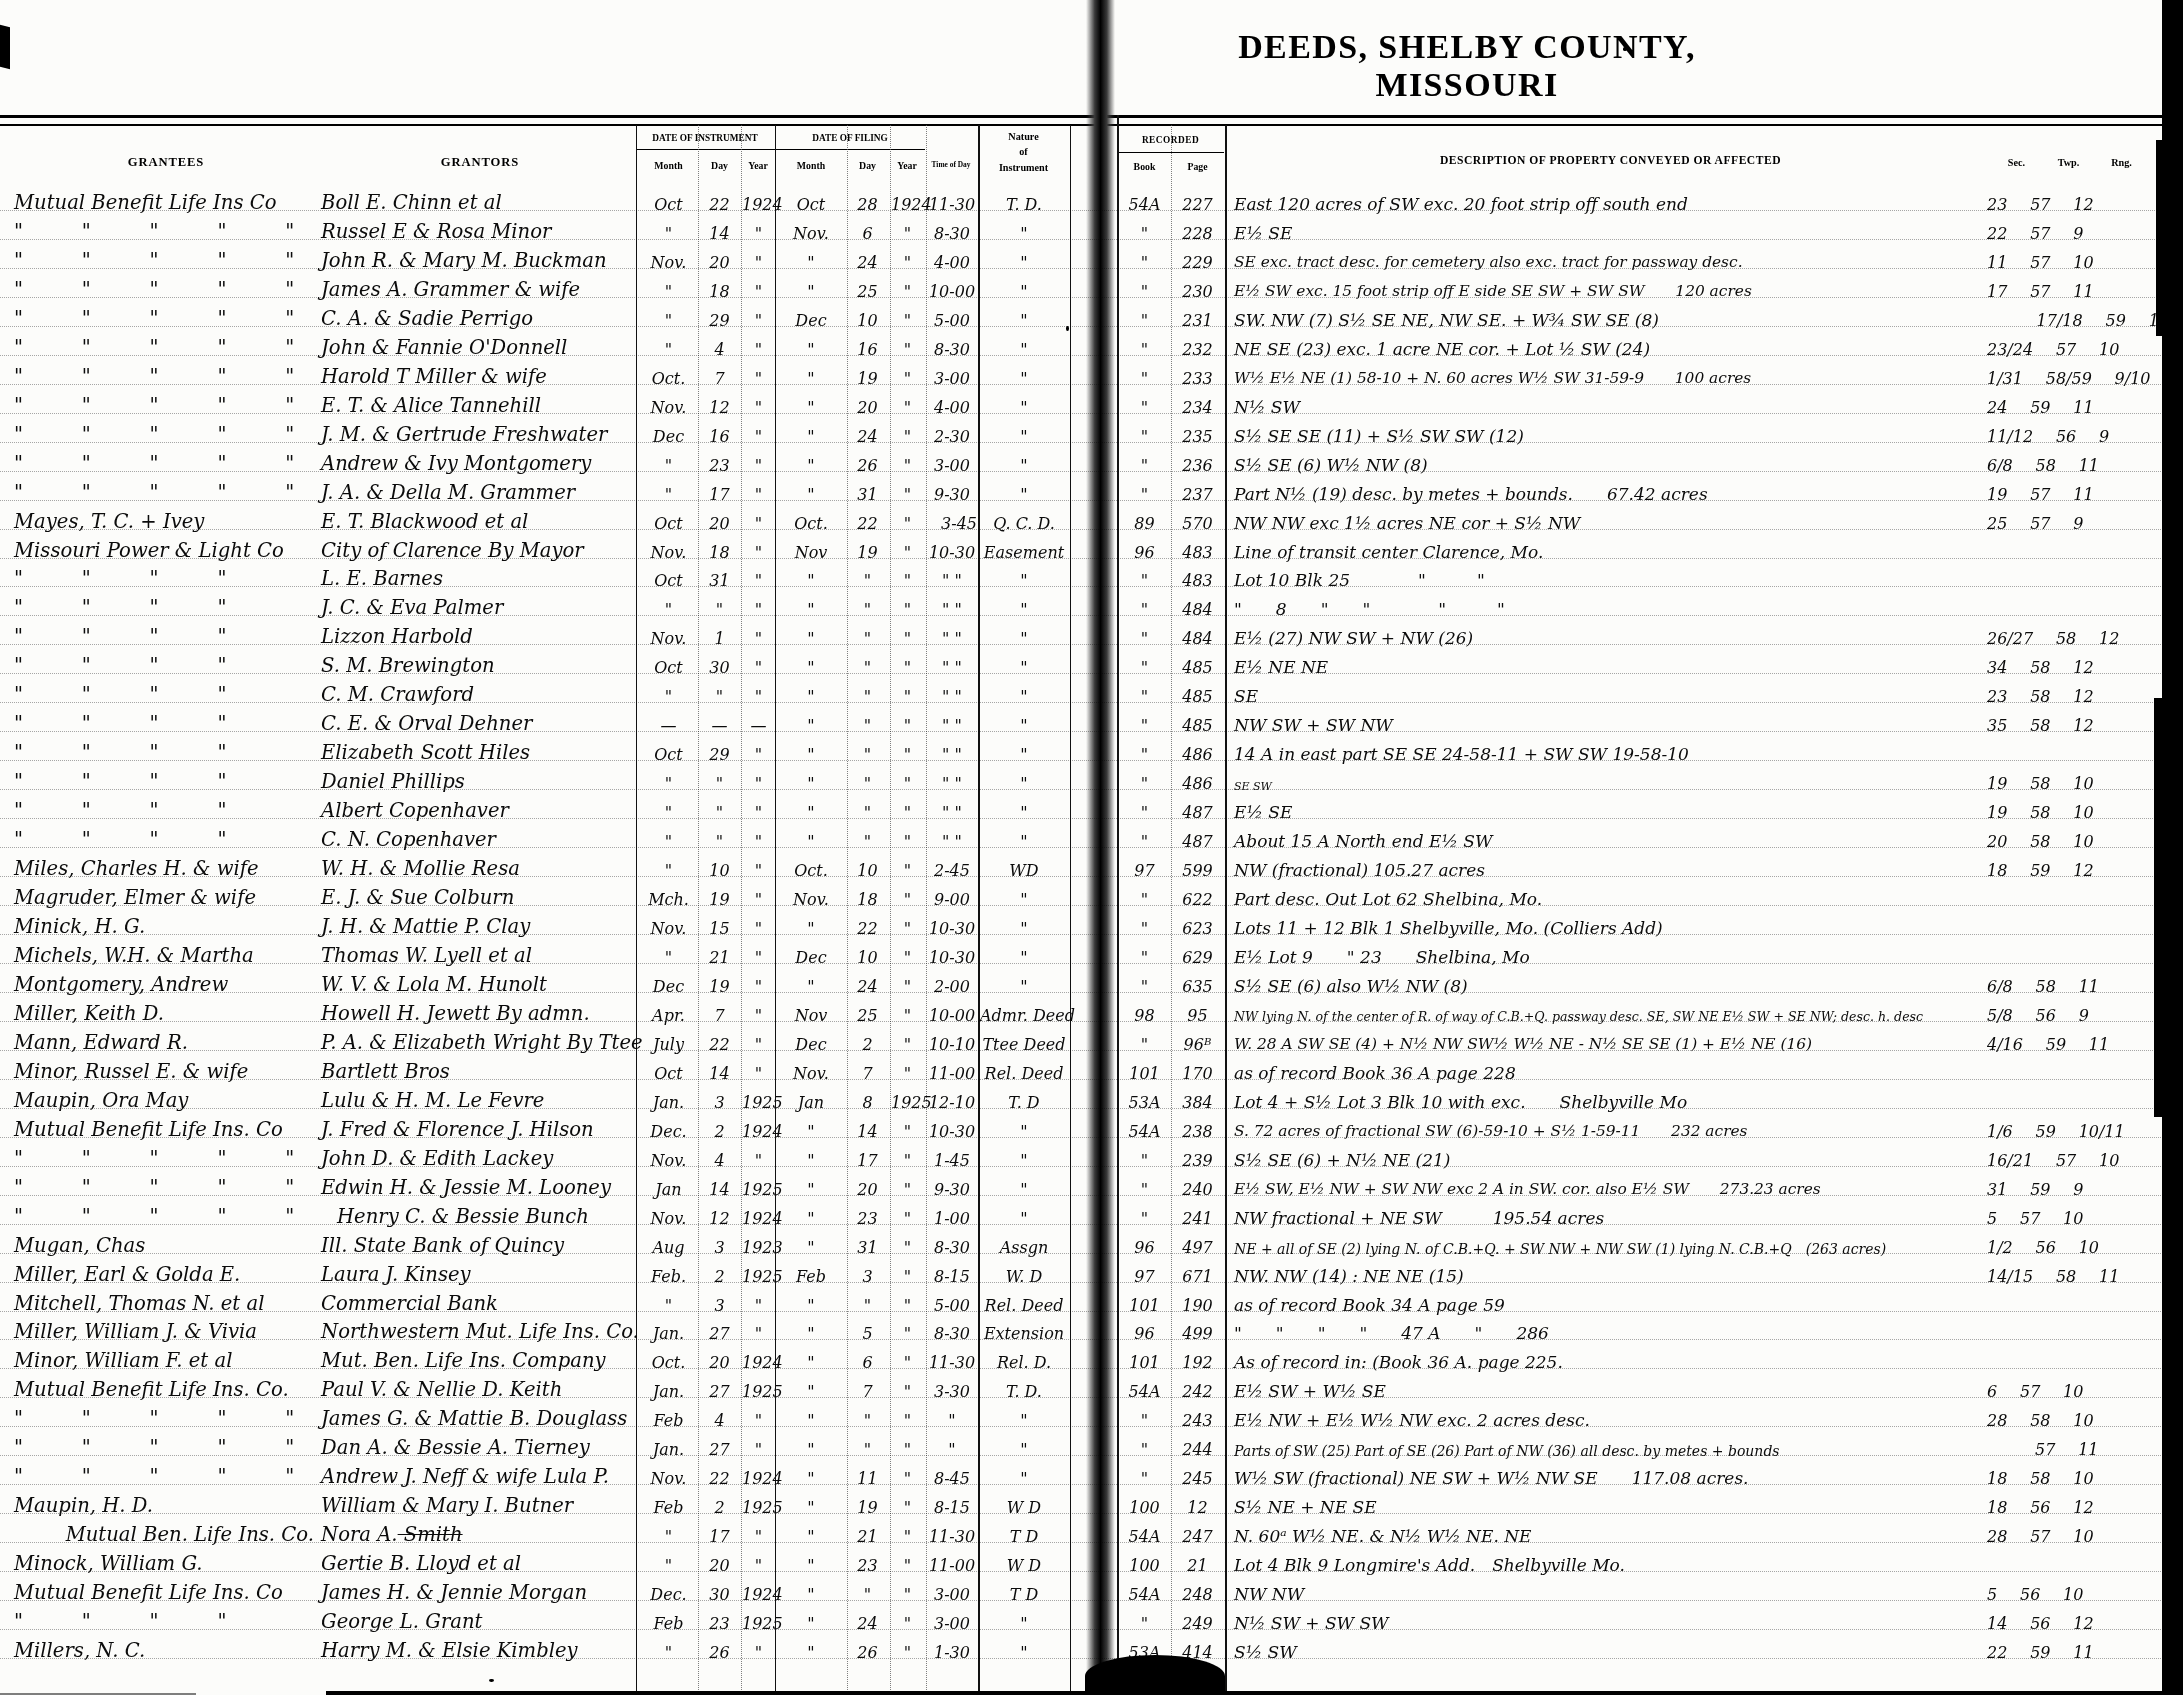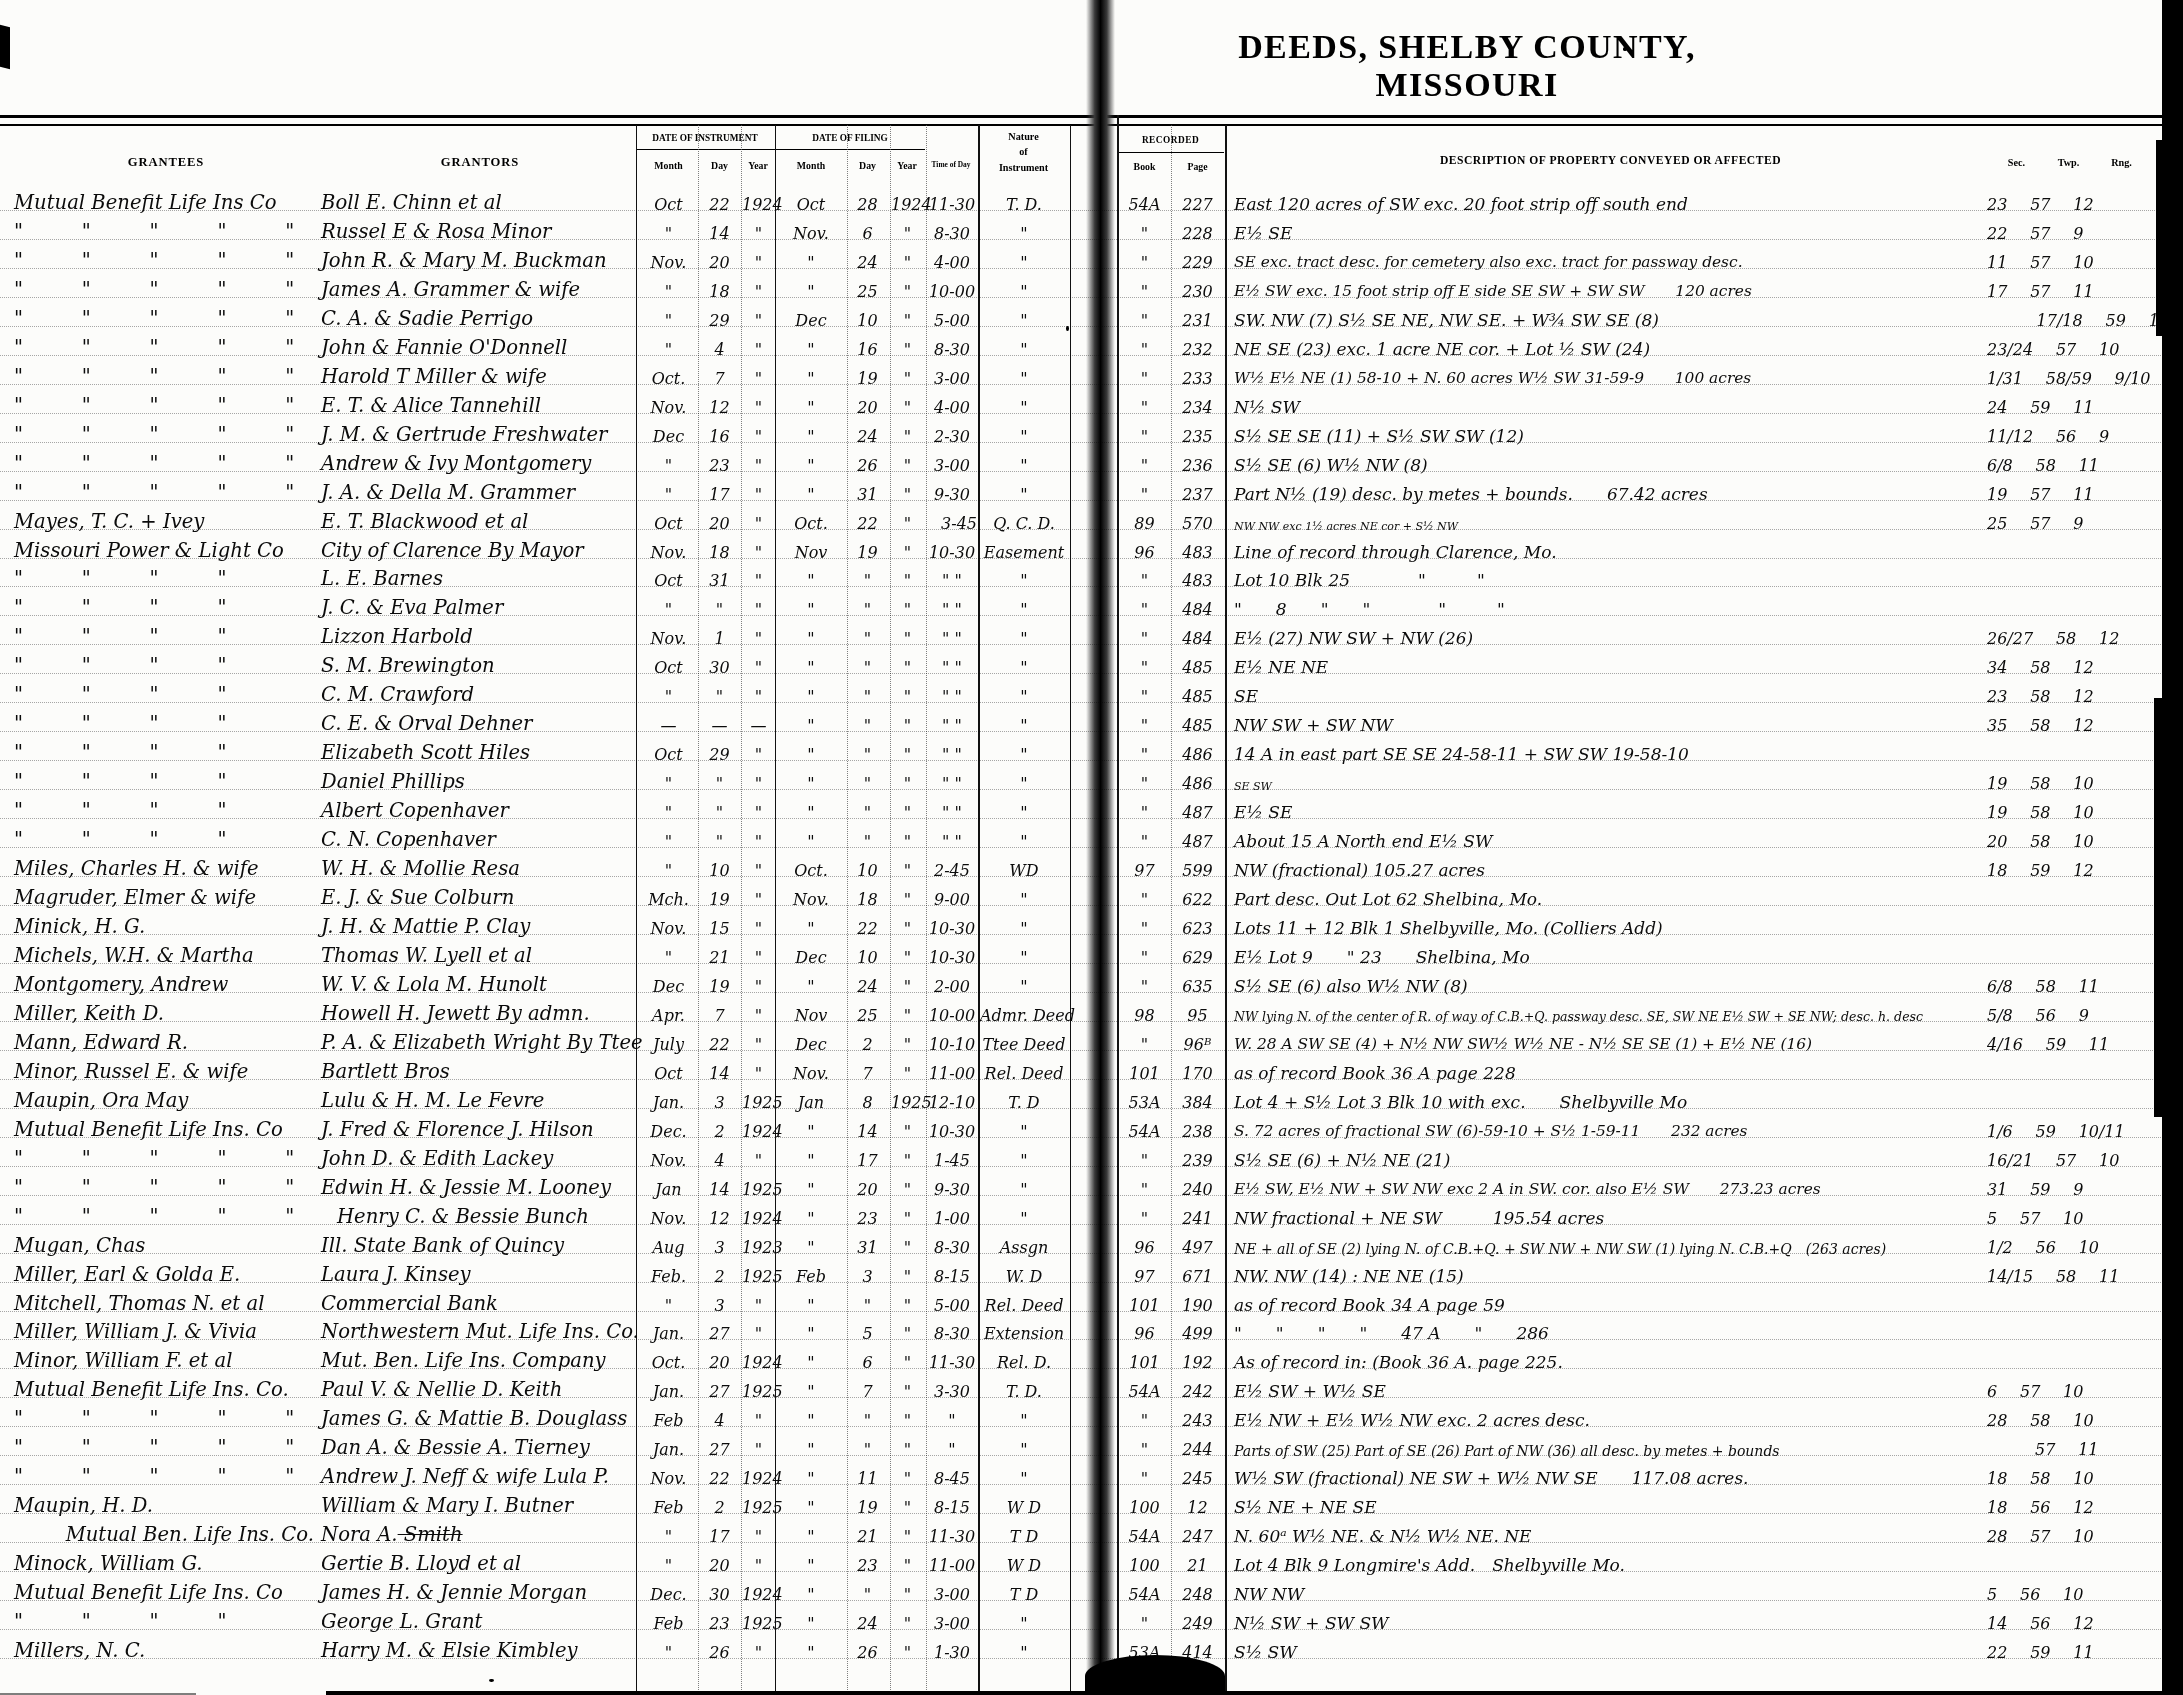--- a/index.html
+++ b/index.html
@@ -267,37 +267,37 @@
         <span class="cell hw date" style="left: 639px; width: 59px; text-align: center;">Oct</span>
         <span class="cell hw date" style="left: 699px; width: 41px; text-align: center;">20</span>
         <span class="cell hw date" style="left: 742px; width: 33px; text-align: center;">"</span>
         <span class="cell hw date" style="left: 779px; width: 64px; text-align: center;">Oct.</span>
         <span class="cell hw date" style="left: 847px; width: 41px; text-align: center;">22</span>
         <span class="cell hw date" style="left: 891px; width: 33px; text-align: center;">"</span>
         <span class="cell hw date" style="left: 927px; width: 50px; text-align: right;">3-45</span>
         <span class="cell hw date" style="left: 980px; width: 88px; text-align: center;">Q. C. D.</span>
         <span class="cell hw date" style="left: 1119px; width: 51px; text-align: center;">89</span>
         <span class="cell hw date" style="left: 1172px; width: 51px; text-align: center;">570</span>
-        <span class="cell hw desc" style="left: 1234px; width: 750px; text-align: left; font-size: 11px;">NW NW exc 1½ acres NE cor + S½ NW</span>
+        <span class="cell hw desc" style="left: 1234px; width: 750px; text-align: left; font-size: 17px;">NW NW exc 1½ acres NE cor + S½ NW</span>
         <span class="cell hw str" style="left: 1987px; width: 182px; text-align: left;">25 57 9</span>
       </div>
       <div class="row" style="top: 348px;">
         <span class="cell hw name" style="left: 14px; width: 300px; text-align: left;">Missouri Power &amp; Light Co</span>
         <span class="cell hw name" style="left: 321px; width: 311px; text-align: left;">City of Clarence By Mayor</span>
         <span class="cell hw date" style="left: 639px; width: 59px; text-align: center;">Nov.</span>
         <span class="cell hw date" style="left: 699px; width: 41px; text-align: center;">18</span>
         <span class="cell hw date" style="left: 742px; width: 33px; text-align: center;">"</span>
         <span class="cell hw date" style="left: 779px; width: 64px; text-align: center;">Nov</span>
         <span class="cell hw date" style="left: 847px; width: 41px; text-align: center;">19</span>
         <span class="cell hw date" style="left: 891px; width: 33px; text-align: center;">"</span>
         <span class="cell hw date" style="left: 927px; width: 50px; text-align: center;">10-30</span>
         <span class="cell hw date" style="left: 980px; width: 88px; text-align: center;">Easement</span>
         <span class="cell hw date" style="left: 1119px; width: 51px; text-align: center;">96</span>
         <span class="cell hw date" style="left: 1172px; width: 51px; text-align: center;">483</span>
-        <span class="cell hw desc" style="left: 1234px; width: 750px; text-align: left; font-size: 17px;">Line of record through Clarence, Mo.</span>
+        <span class="cell hw desc" style="left: 1234px; width: 750px; text-align: left; font-size: 17px;">Line of transit center Clarence, Mo.</span>
       </div>
       <div class="row" style="top: 376px;">
         <span class="cell hw name" style="left: 14px; width: 300px; text-align: left;">"   "   "   "</span>
         <span class="cell hw name" style="left: 321px; width: 311px; text-align: left;">L. E. Barnes</span>
         <span class="cell hw date" style="left: 639px; width: 59px; text-align: center;">Oct</span>
         <span class="cell hw date" style="left: 699px; width: 41px; text-align: center;">31</span>
         <span class="cell hw date" style="left: 742px; width: 33px; text-align: center;">"</span>
         <span class="cell hw date" style="left: 779px; width: 64px; text-align: center;">"</span>
         <span class="cell hw date" style="left: 847px; width: 41px; text-align: center;">"</span>
         <span class="cell hw date" style="left: 891px; width: 33px; text-align: center;">"</span>

